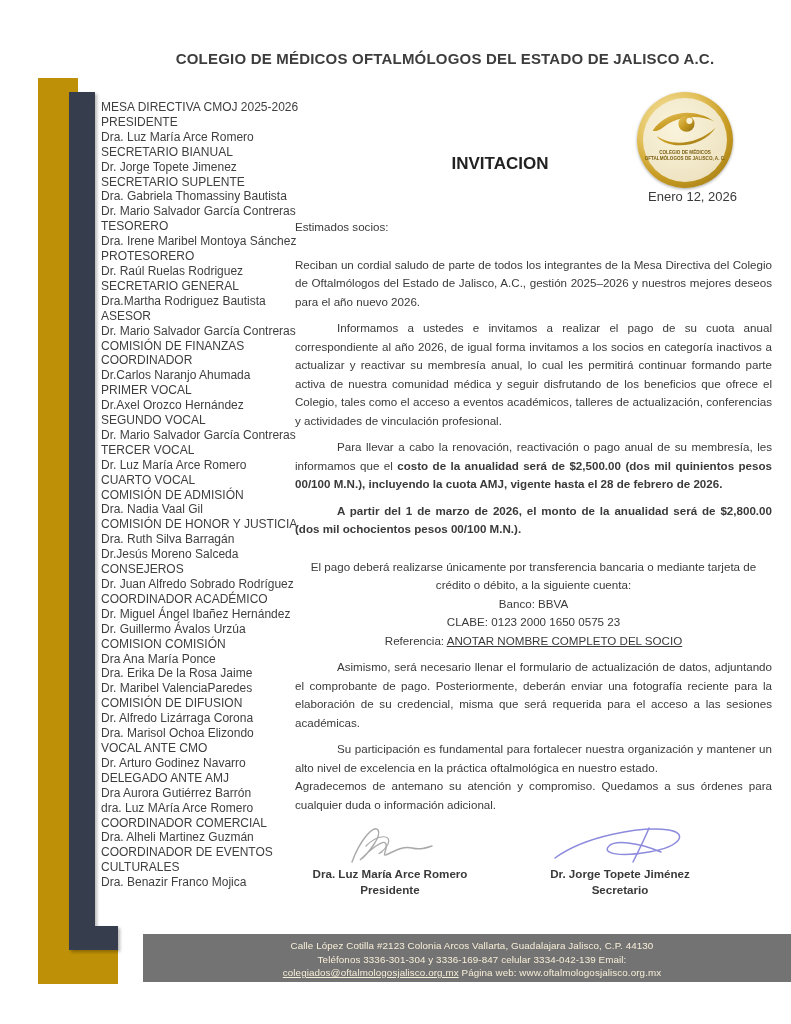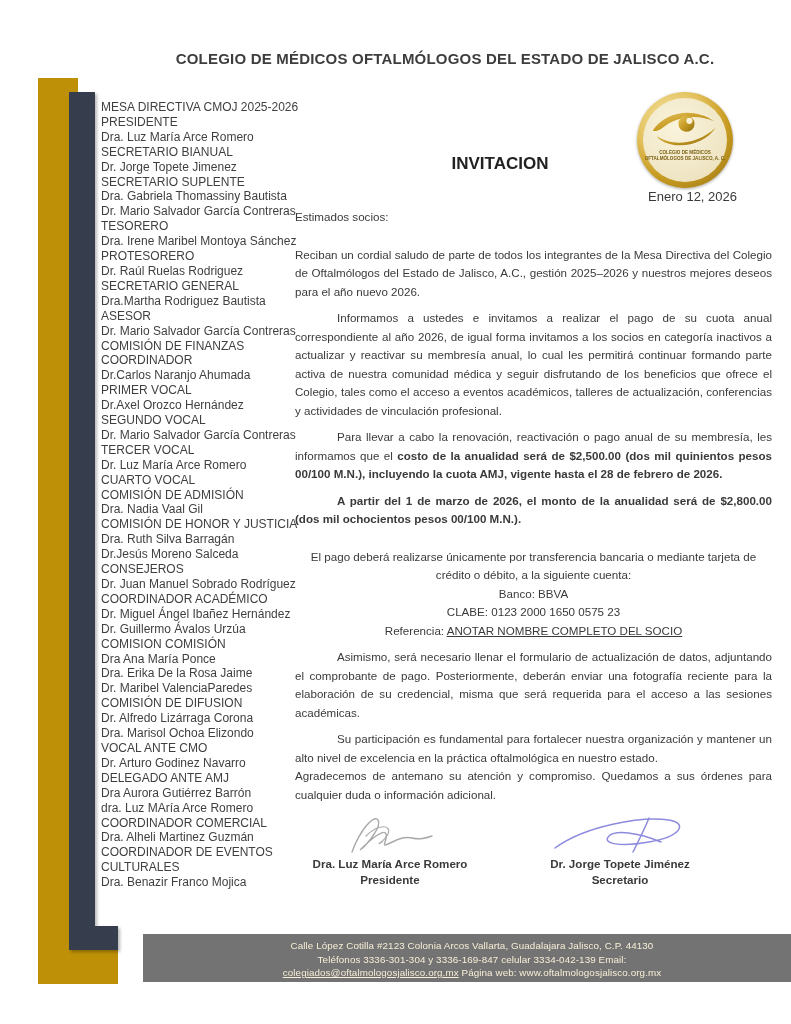--- a/index.html
+++ b/index.html
@@ -42,21 +42,21 @@
   }
   .logo-eye{position:absolute;left:10px;top:12px;width:76px;height:44px;}
   .logo-text{
     position:absolute;left:4px;right:4px;top:58px;
     text-align:center;font-size:4.6px;font-weight:bold;color:#7a5e10;line-height:6px;
   }
   
   .main{position:absolute;left:295px;top:155px;width:477px;font-size:11.6px;line-height:18.5px;color:#3a3a3a;}
   .invitation-heading{width:410px;text-align:center;font-size:17px;font-weight:bold;color:#222;margin:0;}
   .date-line{text-align:right;padding-right:35px;margin-top:14px;font-size:13px;}
-  .salutation{margin-top:2px;}
+  .salutation{margin-top:12px;}
   .para{text-align:justify;margin:0;}
   .mt{margin-top:19px;}
   .indent{text-indent:42px;margin-top:8px;}
   .bold{font-weight:bold;}
   .bank-block{margin-top:19px;}
   .bank-line{margin:0;text-align:center;}
   .ref-value{font-weight:normal;text-decoration:underline;}
   
   .signatures{display:flex;margin-top:6px;}
   .sig-col{width:190px;text-align:center;}
@@ -111,21 +111,21 @@
       <div class="dir-line">Dr. Mario Salvador García Contreras</div>
       <div class="dir-line">TERCER VOCAL</div>
       <div class="dir-line">Dr. Luz María Arce Romero</div>
       <div class="dir-line">CUARTO VOCAL</div>
       <div class="dir-line">COMISIÓN DE ADMISIÓN</div>
       <div class="dir-line">Dra. Nadia Vaal Gil</div>
       <div class="dir-line">COMISIÓN DE HONOR Y JUSTICIA</div>
       <div class="dir-line"> Dra. Ruth Silva Barragán</div>
       <div class="dir-line">Dr.Jesús Moreno Salceda</div>
       <div class="dir-line">CONSEJEROS</div>
-      <div class="dir-line">Dr. Juan Manuel Sobrado Rodríguez</div>
+      <div class="dir-line">Dr. Juan Alfredo Sobrado Rodríguez</div>
       <div class="dir-line">COORDINADOR ACADÉMICO</div>
       <div class="dir-line">Dr. Miguel Ángel Ibañez Hernández</div>
       <div class="dir-line">Dr. Guillermo Ávalos Urzúa</div>
       <div class="dir-line">COMISION COMISIÓN</div>
       <div class="dir-line">Dra Ana María Ponce</div>
       <div class="dir-line">Dra. Erika De la Rosa Jaime</div>
       <div class="dir-line">Dr. Maribel ValenciaParedes</div>
       <div class="dir-line">COMISIÓN DE DIFUSION</div>
       <div class="dir-line">Dr. Alfredo Lizárraga Corona</div>
       <div class="dir-line">Dra. Marisol Ochoa Elizondo</div>

